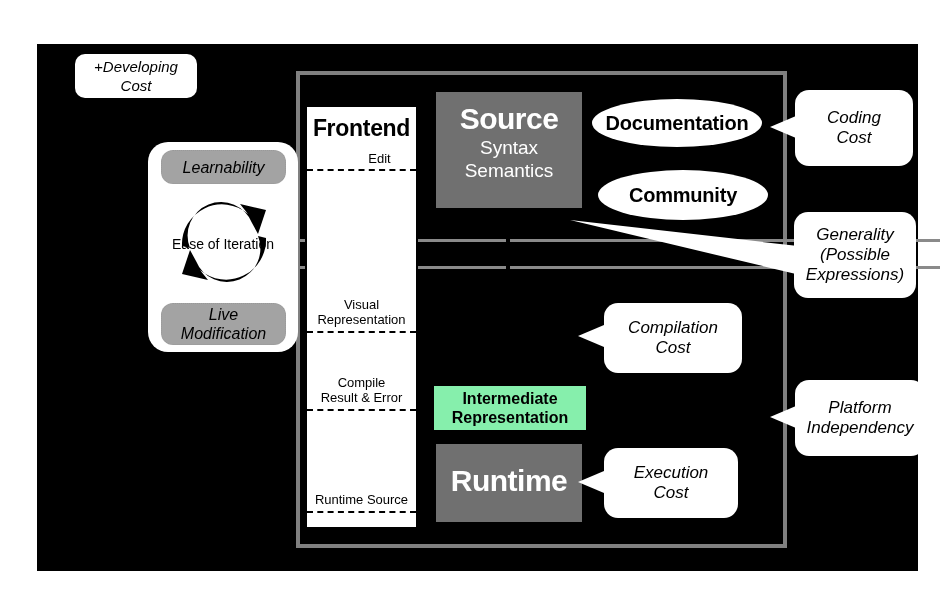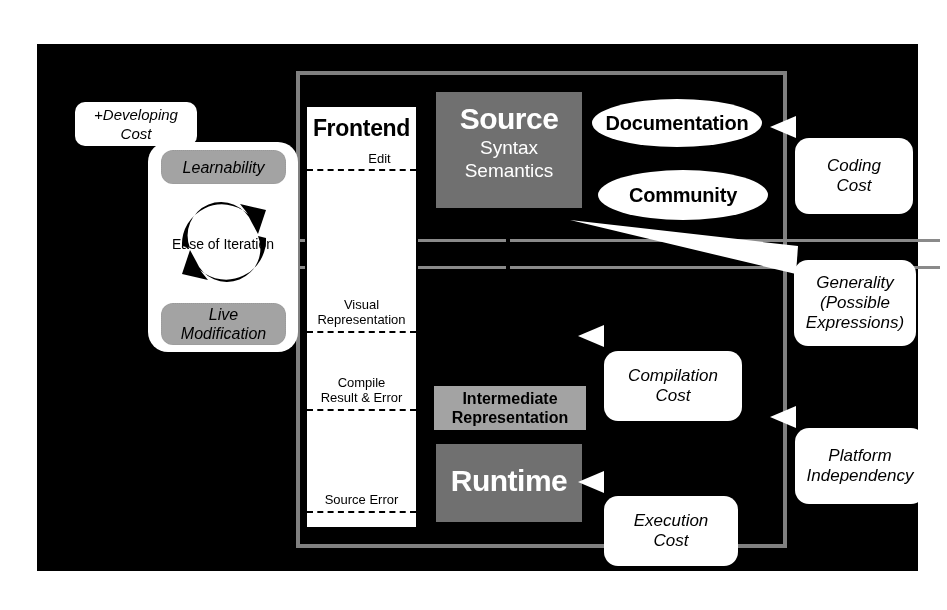--- a/index.html
+++ b/index.html
@@ -79,21 +79,21 @@
     letter-spacing: -0.5px;
     line-height: 34px;
   }
   .gbox .sub {
     font-size: 19px;
     line-height: 23px;
     font-weight: normal;
   }
   .wbox {
     position: absolute;
-    background: #a3a3a3;
+    background: #86efac;
     color: #000000;
     text-align: center;
     font-weight: bold;
     font-size: 16px;
     line-height: 19px;
     box-sizing: border-box;
     display: flex;
     align-items: center;
     justify-content: center;
   }
@@ -119,21 +119,20 @@
     border-radius: 14px;
     color: #000000;
     font-style: italic;
     display: flex;
     align-items: center;
     justify-content: center;
     text-align: center;
     line-height: 20px;
     box-sizing: border-box;
     padding: 4px 6px;
-    margin-top: 48px;
   }
   .callout.small { font-size: 15px; line-height: 19px; }
 
   
   .tail-left {
     position: absolute;
     width: 0; height: 0;
     border-top: 11px solid transparent;
     border-bottom: 11px solid transparent;
     border-right: 26px solid #ffffff;
@@ -199,21 +198,21 @@
     <div class="fe-dash" style="top:62px;"></div>
 
     <div class="fe-label" style="top:190px;">Visual</div>
     <div class="fe-label" style="top:205px;">Representation</div>
     <div class="fe-dash" style="top:224px;"></div>
 
     <div class="fe-label" style="top:268px;">Compile</div>
     <div class="fe-label" style="top:283px;">Result &amp; Error</div>
     <div class="fe-dash" style="top:302px;"></div>
 
-    <div class="fe-label" style="top:385px;">Source Error</div>
+    <div class="fe-label" style="top:385px;">Runtime Source</div>
     <div class="fe-dash" style="top:404px;"></div>
   </div>
 
   <div class="vline" style="left:506px; top:185px; width:4px; height:110px;"></div>
   <div class="arrowhead-down" style="left:499px; top:292px;"></div>
 
   <div class="vline" style="left:506px; top:370px; width:4px; height:16px;"></div>
 
   <div class="vline" style="left:506px; top:429px; width:4px; height:12px;"></div>
   <div class="arrowhead-down" style="left:499px; top:434px;"></div>

